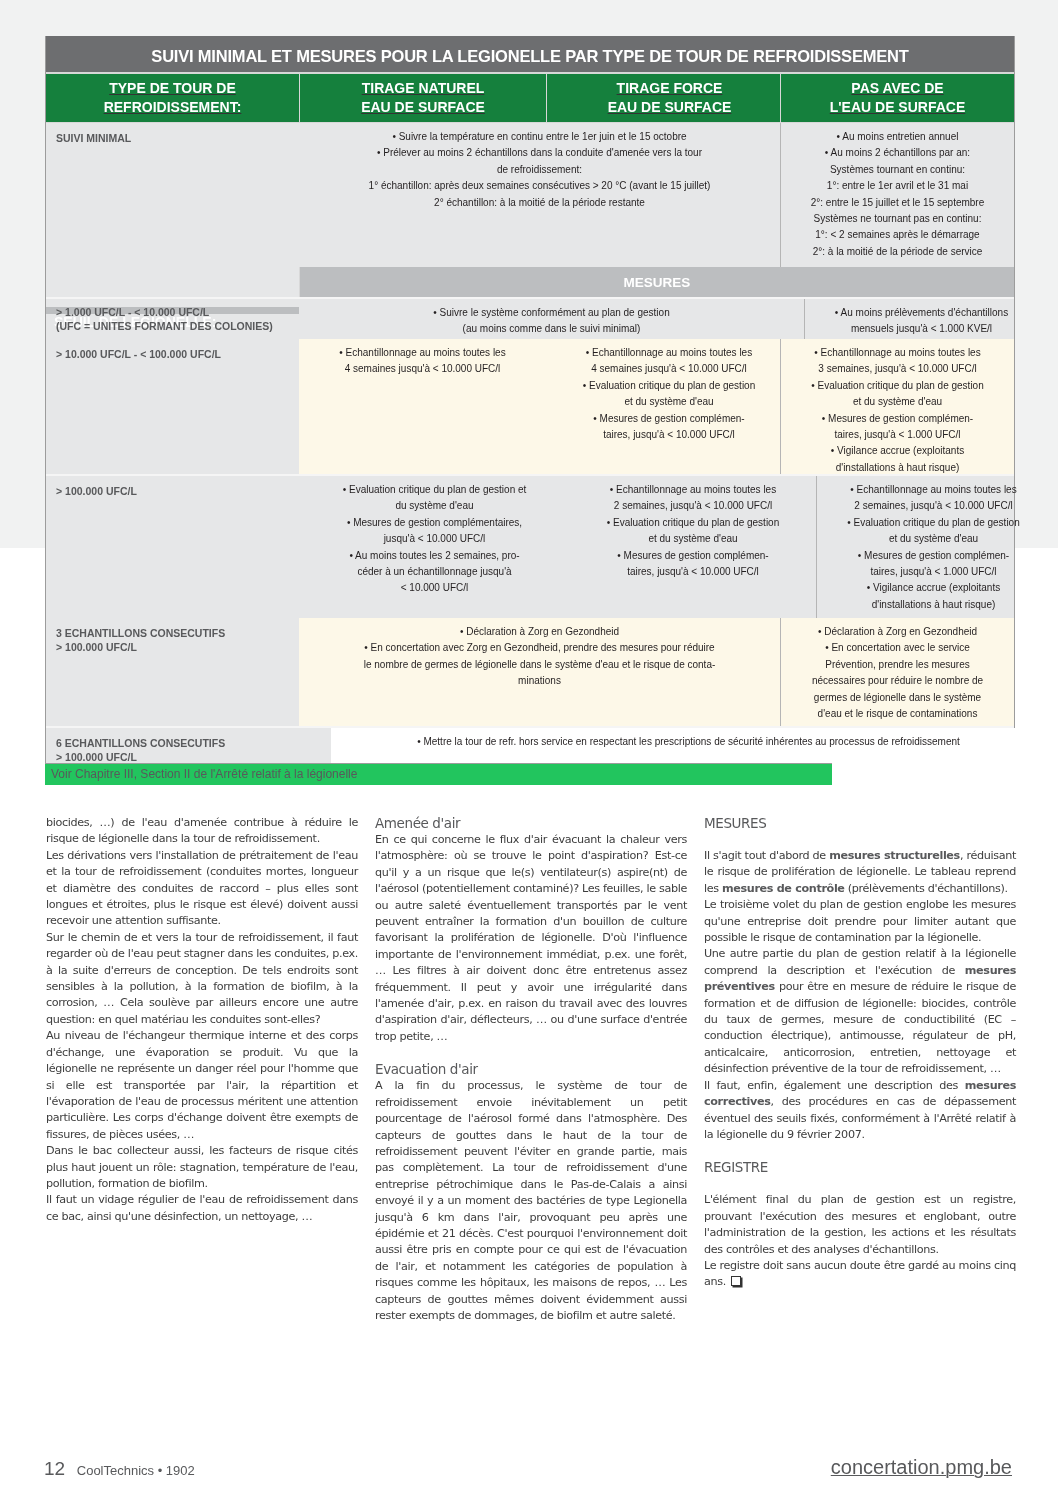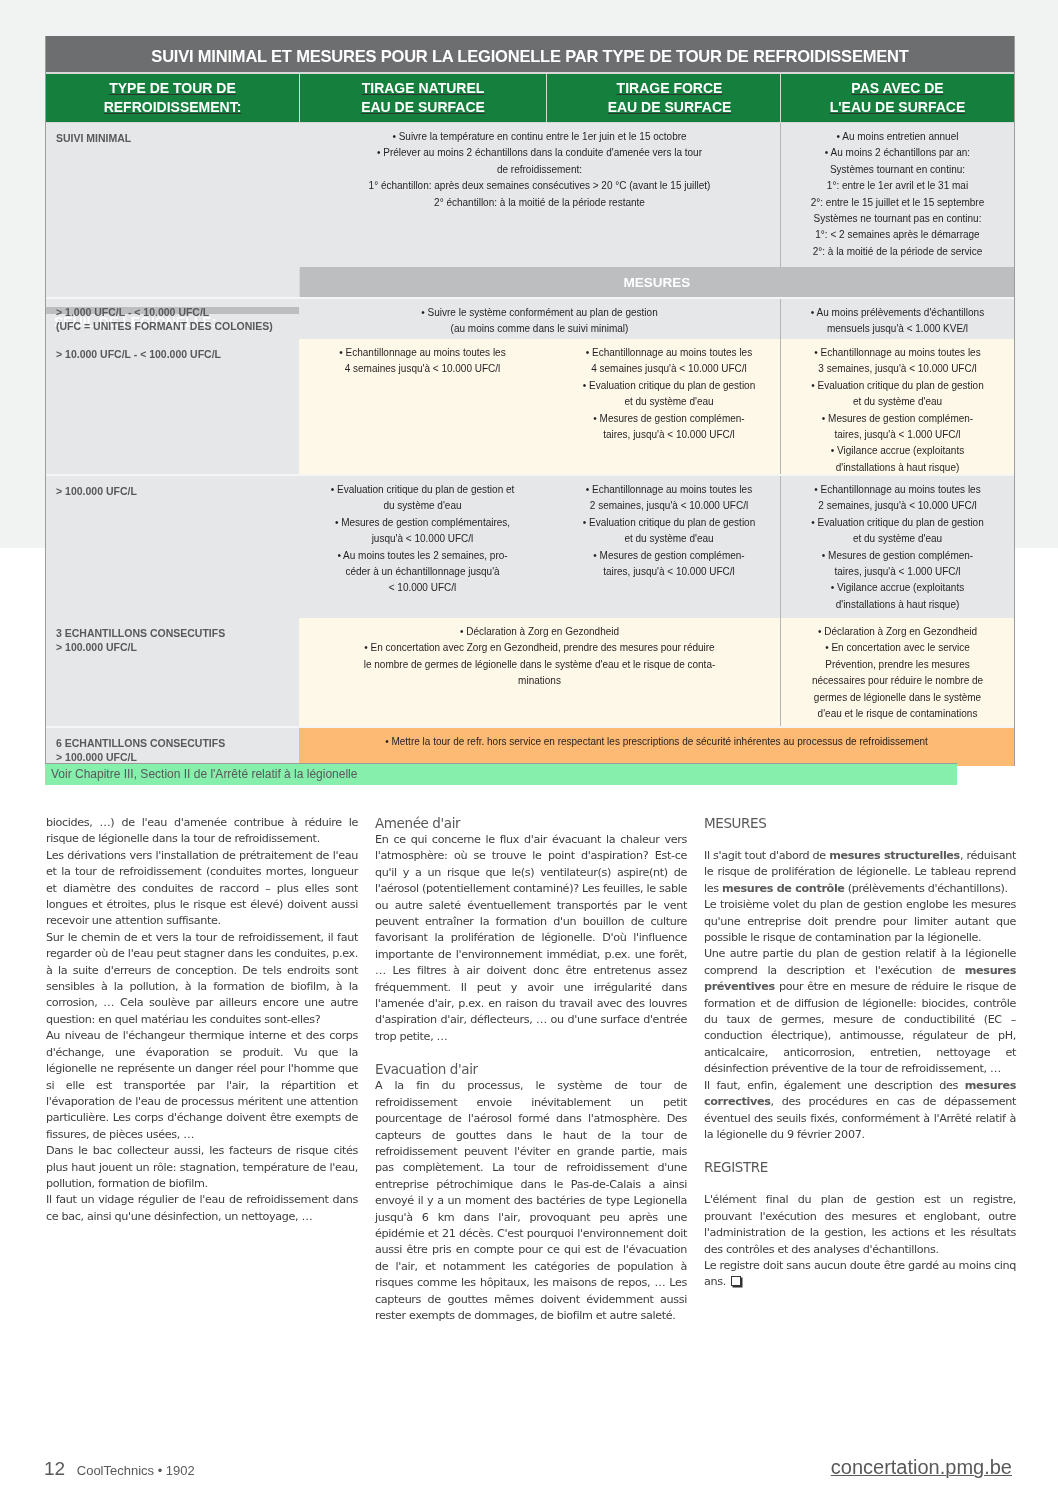--- a/index.html
+++ b/index.html
@@ -39,34 +39,34 @@
   .label {
     font-size: 10.5px; font-weight: bold; color: #58595b;
     padding: 8px 0 0 10px; line-height: 14px; box-sizing: border-box;
   }
   .body-cell {
     font-size: 10px; line-height: 16.4px; color: #231f20; text-align: center;
     padding-top: 6px; box-sizing: border-box; white-space: pre-line;
   }
   .gray { background: #e6e7e8; }
   .cream { background: #fdf8e8; }
-  .white { background: #fdba74; }
-  .sep-w { border-top: 2px solid #f5f5f5; }
+  .white { background: #ffffff; margin-left: 20px; }
+  .sep-w { border-top: 2px solid #f5f5f5; gap: 12px; }
   .sub-hdr { height: 30px; }
   .sub-hdr .left {
     background: #bcbec0; color: #fff; font-weight: bold; font-size: 14px;
     padding: 7px 0 0 8px; box-sizing: border-box; margin-top: 40px;
   }
   .sub-hdr .right {
     background: #bcbec0; color: #fff; font-weight: bold; font-size: 13.5px;
     text-align: center; padding-top: 8px; box-sizing: border-box;
   }
   .footnote {
-    position: absolute; left: 45px; top: 763px; width: 912px; height: 22px;
-    background: #86efac; border-top: 1px solid #9c9c9c;
+    position: absolute; left: 45px; top: 763px; width: 787px; height: 22px;
+    background: #22c55e; border-top: 1px solid #9c9c9c;
     font-size: 12px; color: #58595b; padding: 3px 0 0 6px; box-sizing: border-box;
   }
   .col {
     position: absolute; top: 815px; width: 312px;
     font-family: "DejaVu Sans", sans-serif; font-size: 11.2px; line-height: 16.4px;
     color: #3d3d3d; text-align: justify; letter-spacing: -0.35px;
   }
   .col p { margin: 0; }
   .col h3 {
     font-family: "DejaVu Sans", sans-serif; font-size: 13.5px; font-weight: normal;

